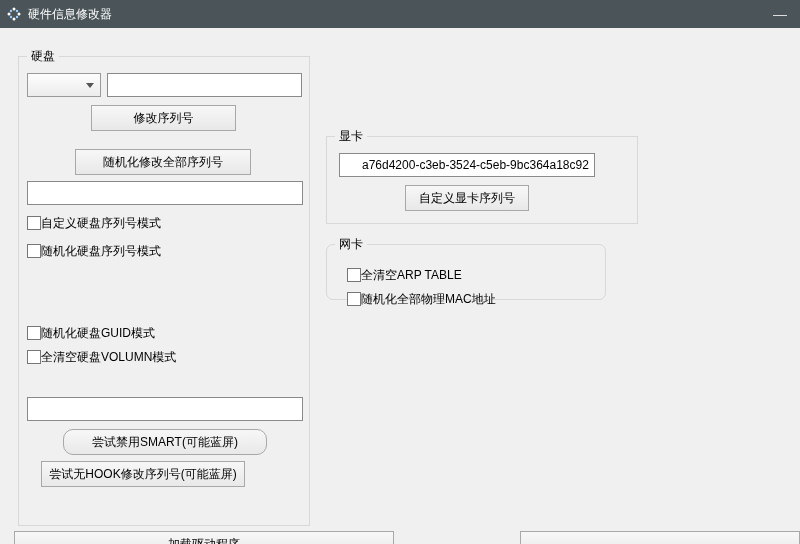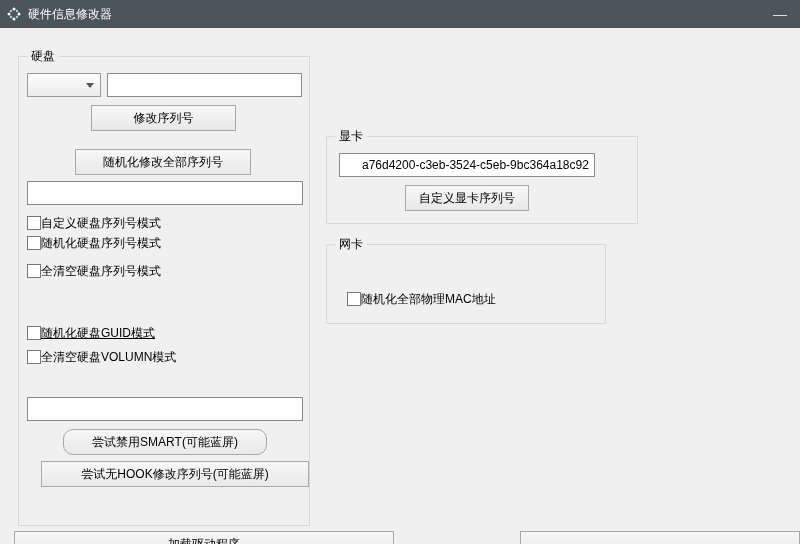--- a/index.html
+++ b/index.html
@@ -51,52 +51,52 @@
     <input class="txt" style="position: absolute; left: 88px; top: 16px; width: 195px;" value="">
     <div class="btn" style="position:absolute; left:72px; top:48px; width:145px;">修改序列号</div>
     <div class="btn" style="position:absolute; left:56px; top:80px; width:176px;margin-top:12px;">随机化修改全部序列号</div>
 
     <input class="txt" style="position: absolute; left: 8px; top: 124px; width: 276px;" value="">
 
     <div class="chk" style="position:absolute; left:8px; top:156px;">
       <span class="chkbox"></span>
       <span class="chklabel">自定义硬盘序列号模式</span>
     </div>
-    <div class="chk" style="position:absolute; left:8px; top:176px;">
+    <div class="chk" style="position:absolute; left:8px; top:184px;">
       <span class="chkbox"></span>
       <span class="chklabel">随机化硬盘序列号模式</span>
     </div>
-    <div class="chk" style="position:absolute; left:8px; top:204px;">
-      <span class="chkbox"></span>
-      <span class="chklabel">全清空硬盘序列号模式</span>
-    </div>
 
-    <div class="chk" style="position:absolute; left:8px; top:266px;text-decoration:underline;">
+    <div class="chk" style="position:absolute; left:8px; top:266px;">
       <span class="chkbox"></span>
       <span class="chklabel">随机化硬盘GUID模式</span>
     </div>
     <div class="chk" style="position:absolute; left:8px; top:290px;">
       <span class="chkbox"></span>
       <span class="chklabel">全清空硬盘VOLUMN模式</span>
     </div>
 
     <input class="txt" style="position: absolute; left: 8px; top: 340px; width: 276px;" value="">
     <div class="btn" style="position:absolute; left:44px; top:372px; width:204px;border-radius:10px;">尝试禁用SMART(可能蓝屏)</div>
-    <div class="btn" style="position:absolute; left:22px; top:404px; width:268px;">尝试无HOOK修改序列号(可能蓝屏)</div>
+    <div class="btn" style="position:absolute; left:22px; top:404px; width:204px;">尝试无HOOK修改序列号(可能蓝屏)</div>
   </div>
 
 
   <div class="group" style="left:326px; top:108px; width:312px; height:88px;">
     <div class="group-label">显卡</div>
     <input class="txt" style="position: absolute; left: 12px; top: 16px; width: 256px; padding-left: 22px;" value="a76d4200-c3eb-3524-c5eb-9bc364a18c92">
     <div class="btn" style="position:absolute; left:78px; top:48px; width:124px;">自定义显卡序列号</div>
   </div>
 
-  <div class="group" style="left:326px; top:216px; width:280px; height:80px;">
+  <div class="group" style="left:326px; top:216px; width:280px; height:56px;border-radius:7px;">
     <div class="group-label">网卡</div>
+    <div class="chk" style="position:absolute; left:20px; top:20px;">
+      <span class="chkbox"></span>
+      <span class="chklabel">全清空ARP TABLE</span>
+    </div>
     <div class="chk" style="position:absolute; left:20px; top:44px;">
       <span class="chkbox"></span>
       <span class="chklabel">随机化全部物理MAC地址</span>
     </div>
   </div>
 
   <div class="btn" style="position:absolute; left:14px; top:503px; width:380px;">加载驱动程序</div>
   <div class="btn" style="position:absolute; left:520px; top:503px; width:280px;"></div>
 
 </div>

